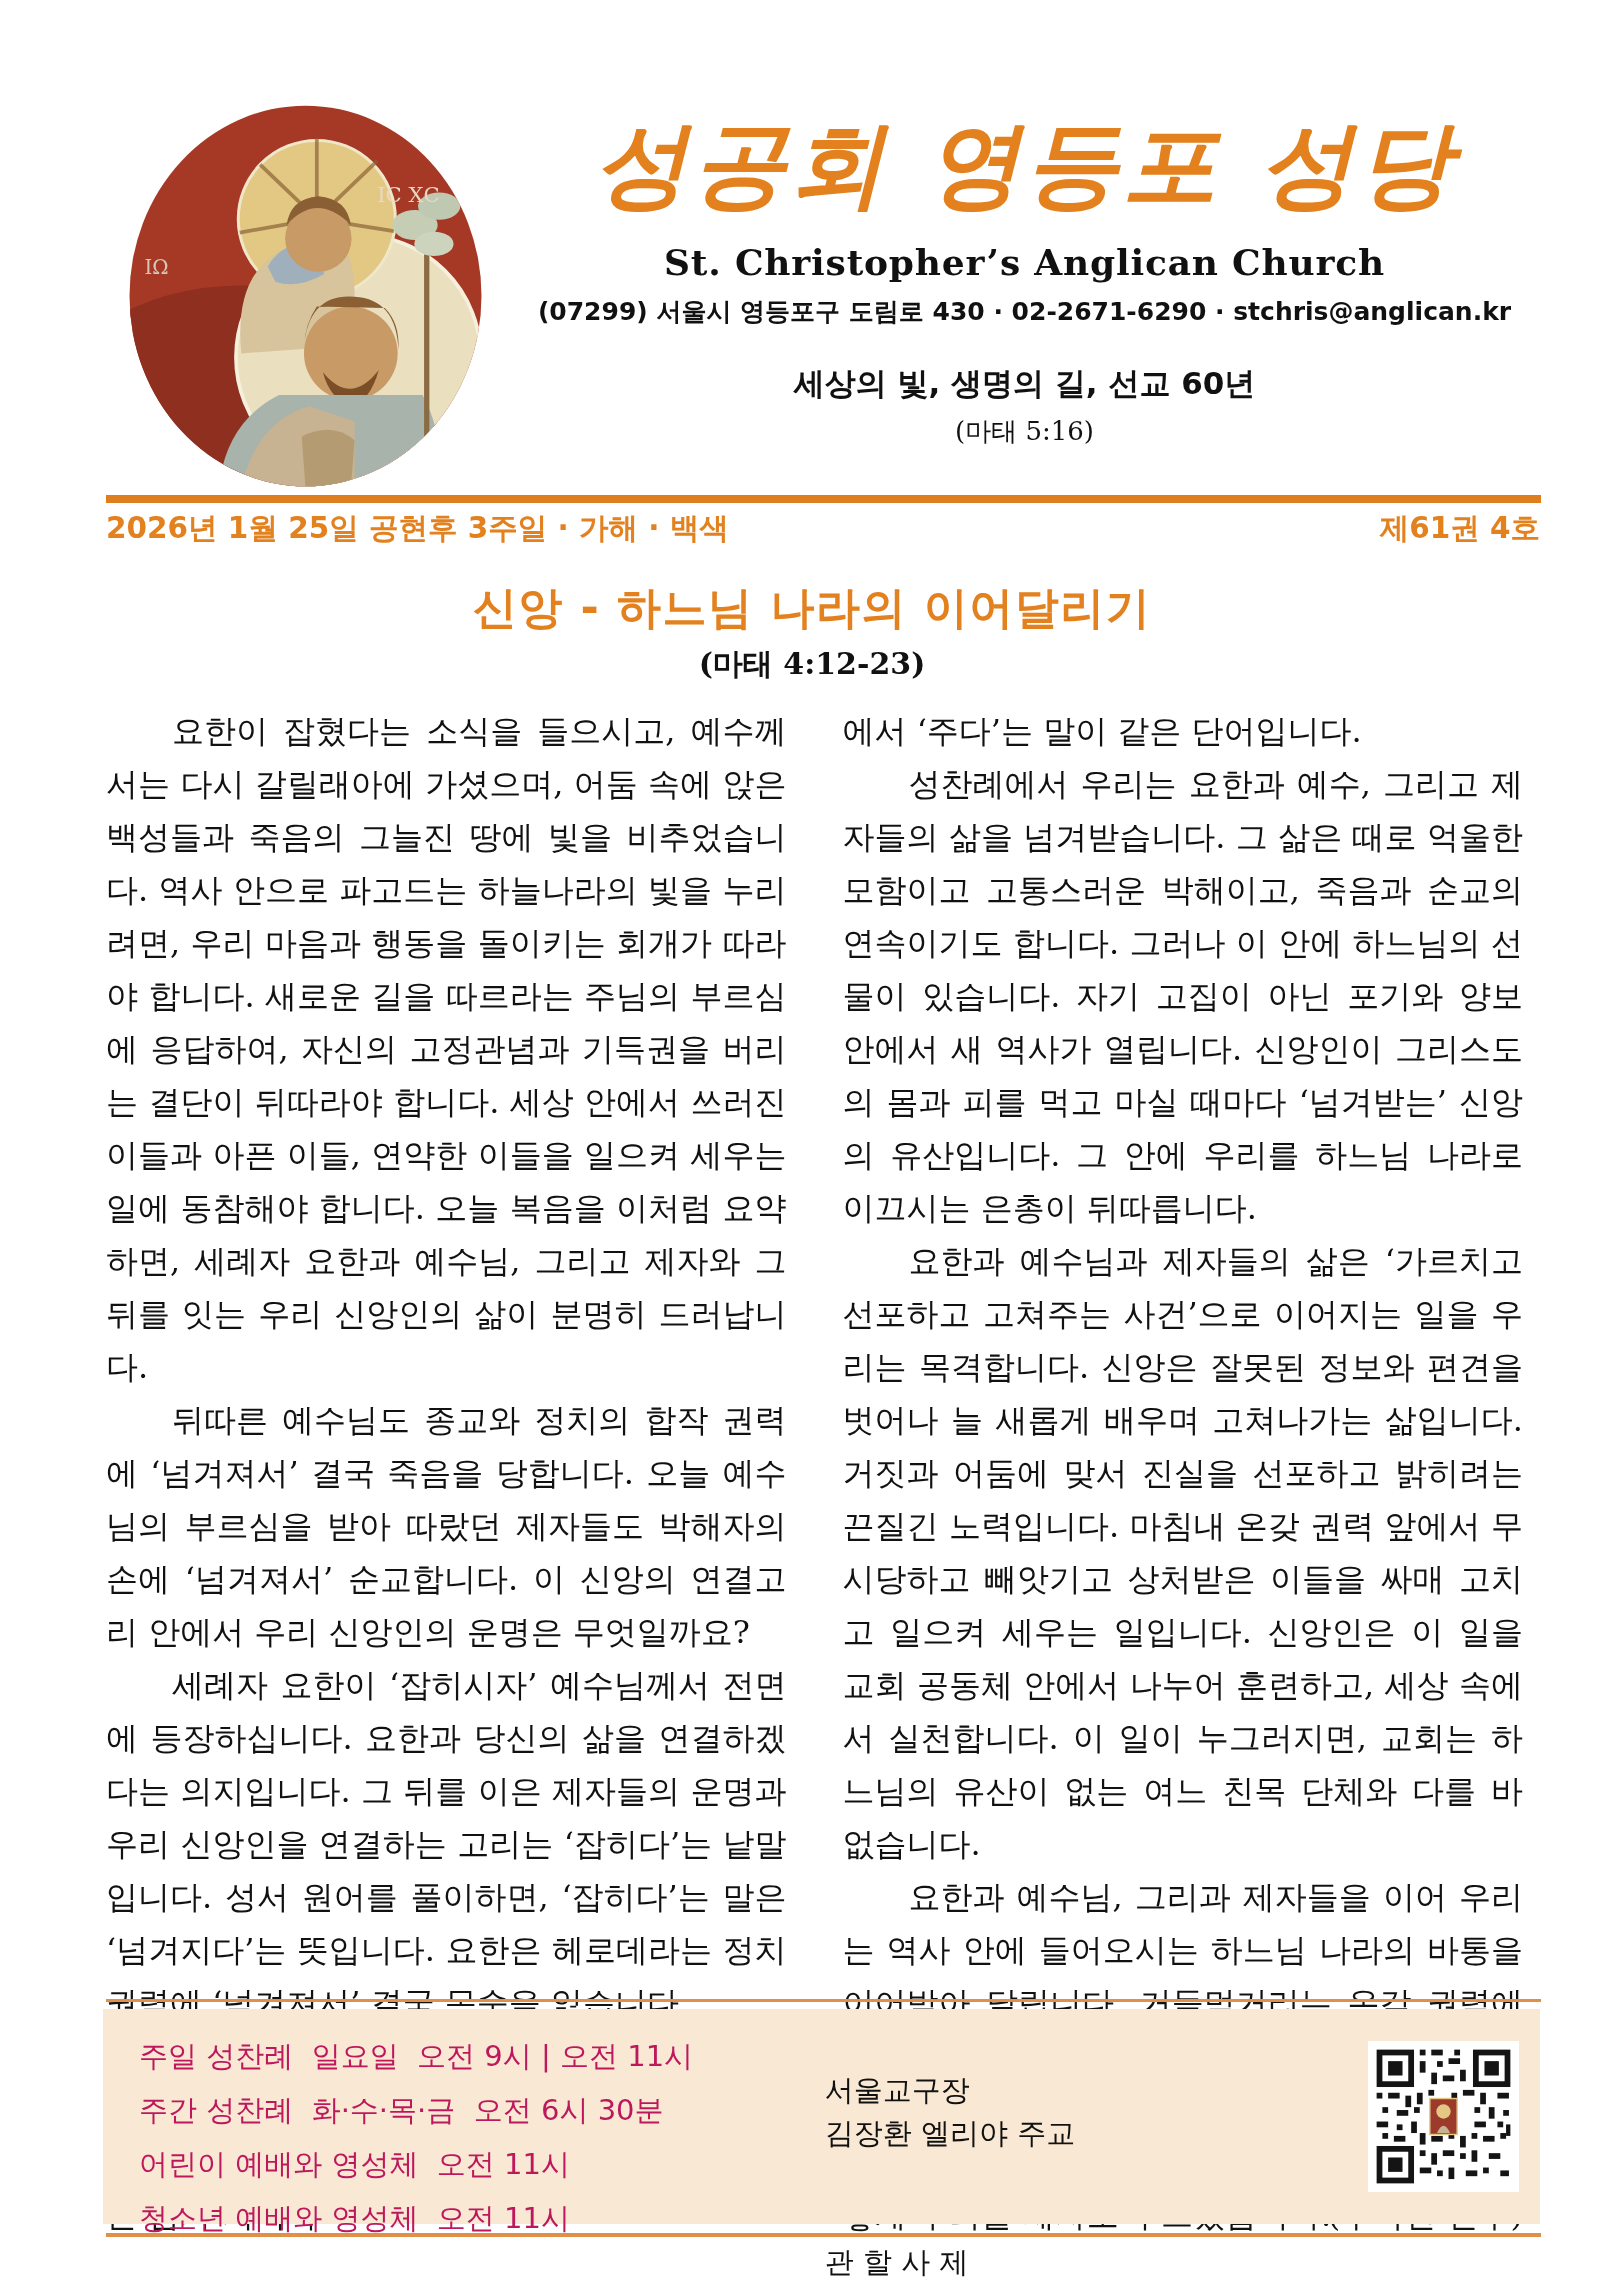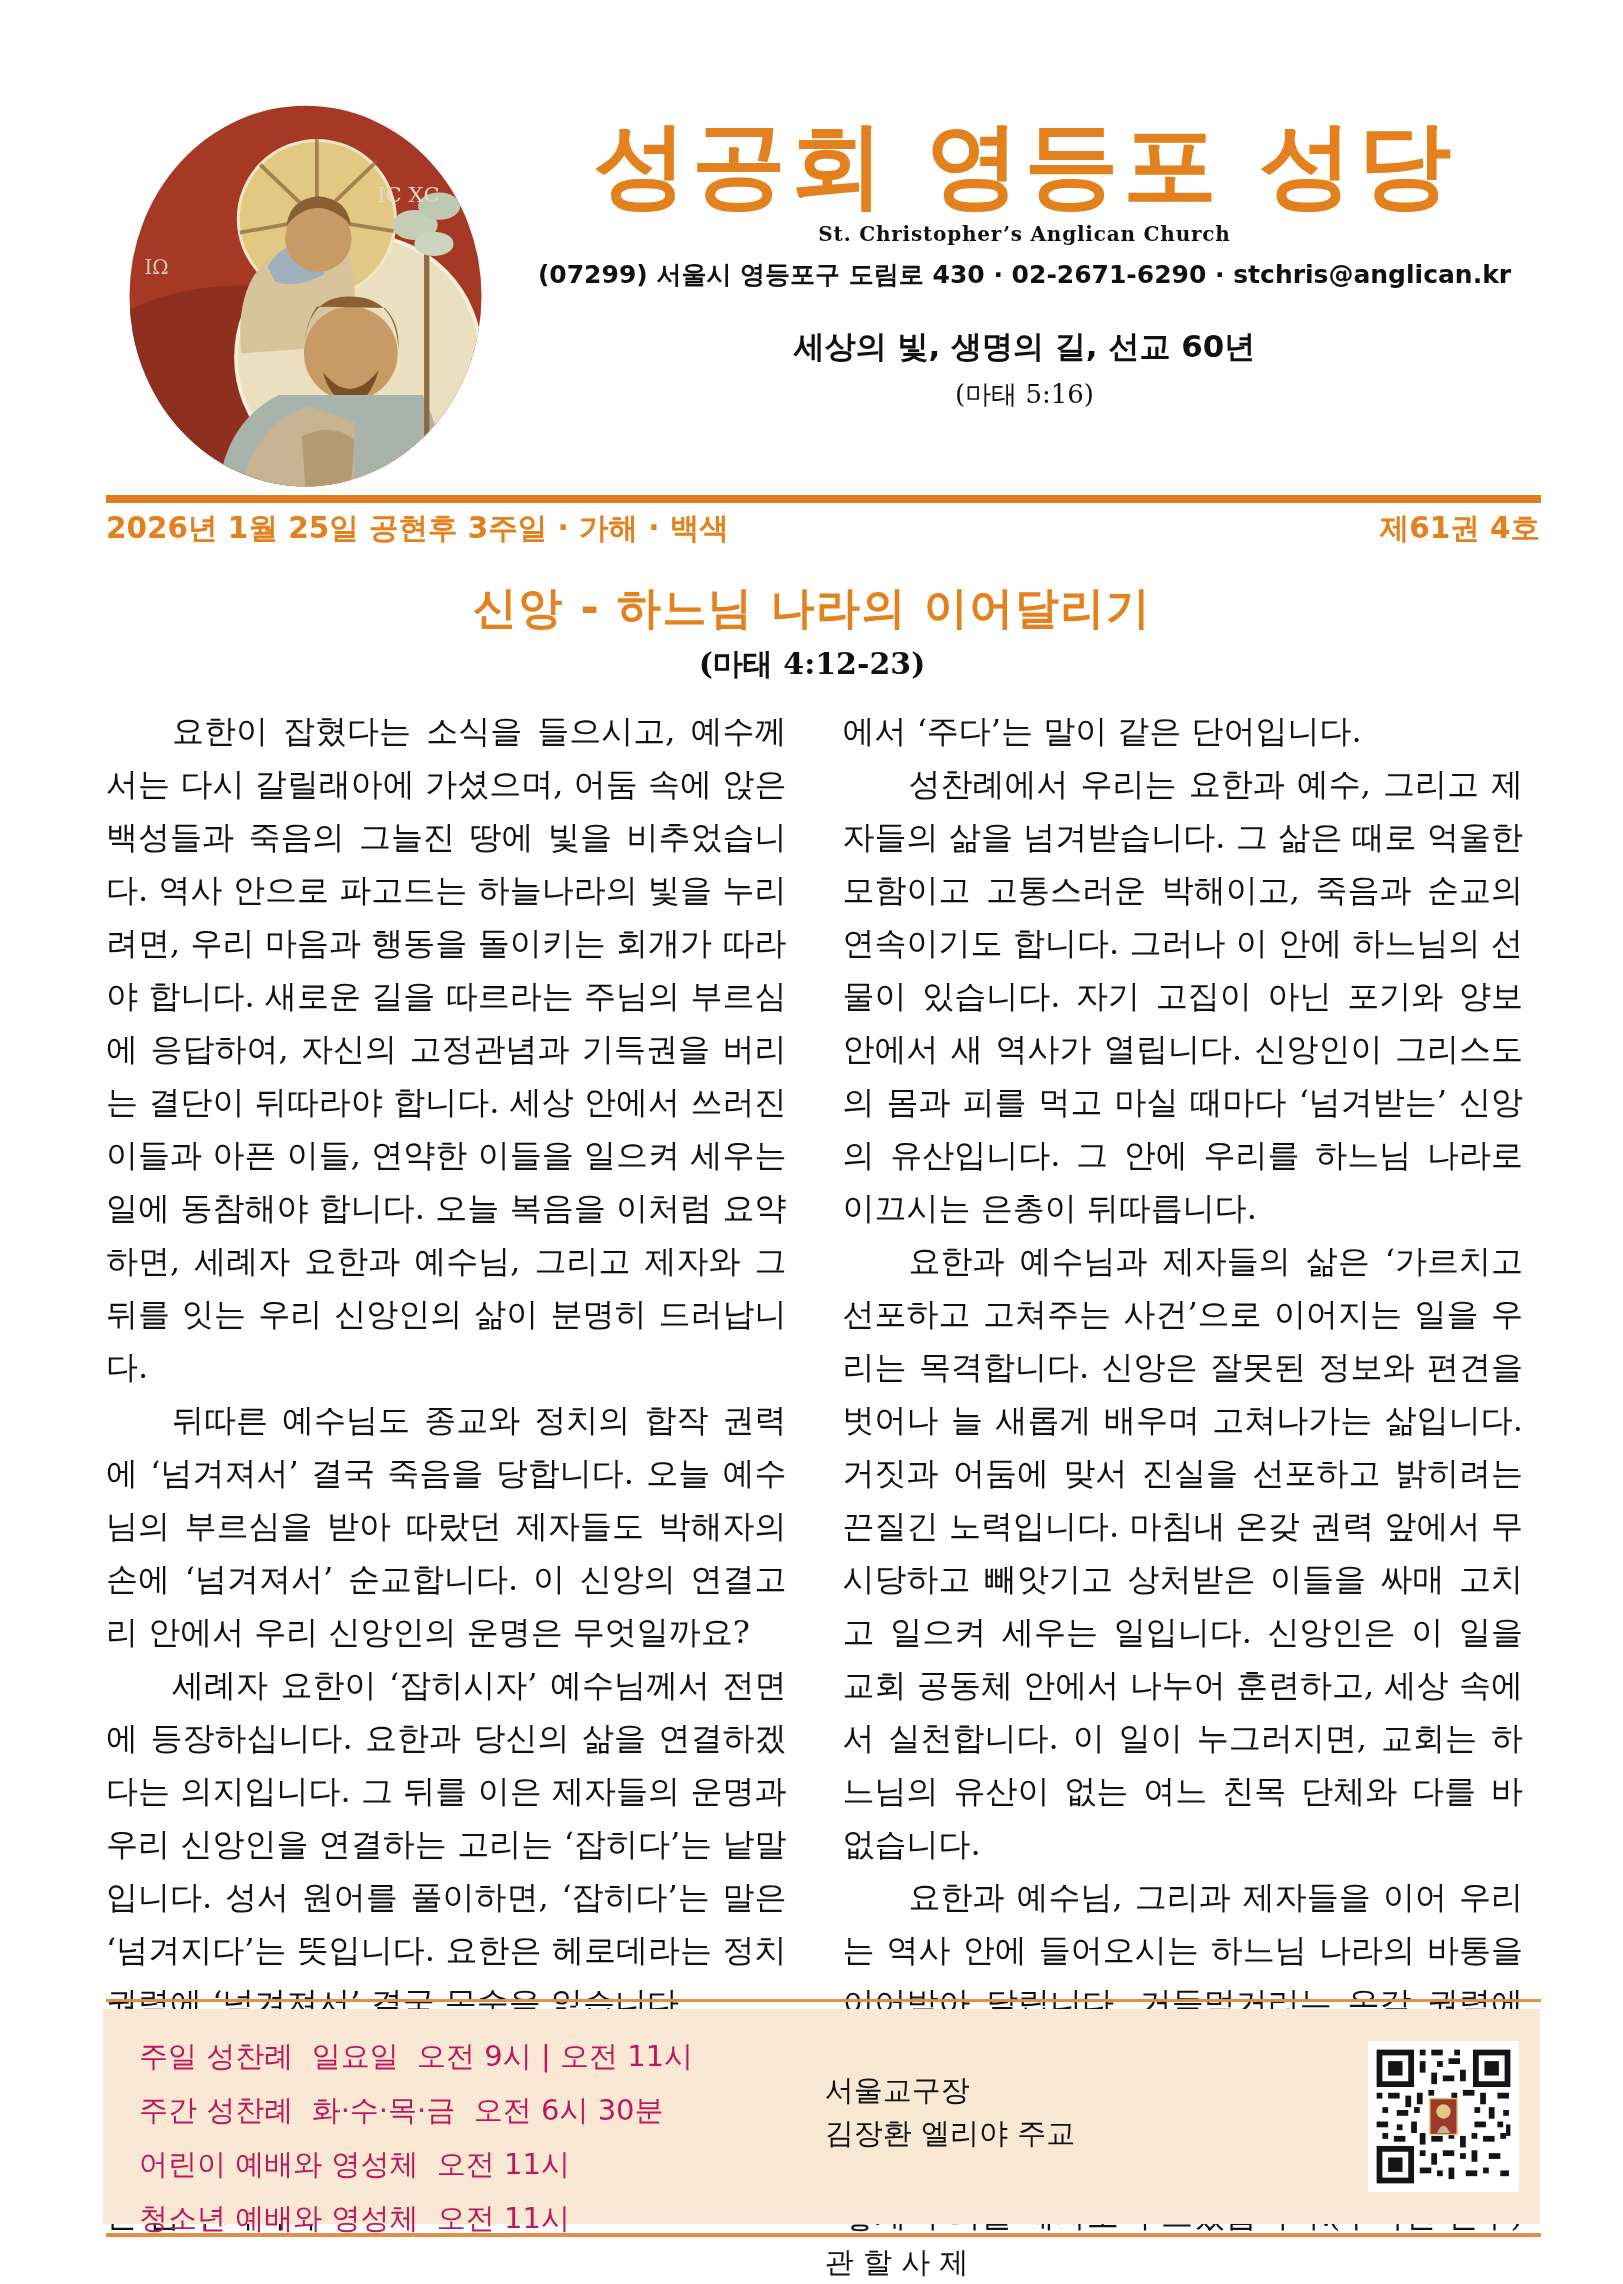--- a/index.html
+++ b/index.html
@@ -3,22 +3,22 @@
 <meta charset="utf-8">
 <style>
   html,body{margin:0;padding:0;background:#ffffff;}
   .page{position:relative;width:1604px;height:2284px;background:#ffffff;overflow:hidden;
         font-family:"DejaVu Serif","Liberation Serif",serif;color:#111;}
 
   
   .logo{position:absolute;left:128px;top:104px;width:355px;height:384px;}
   .header-text{position:absolute;left:508px;top:113px;width:1033px;text-align:center;}
   .masthead-title{font-family:"DejaVu Sans","Liberation Sans",sans-serif;
-        font-weight:900;font-size:94px;line-height:1.1;letter-spacing:4.5px;color:#E2811E;}
-  .eng-name{margin-top:6px;font-weight:bold;font-size:20px;letter-spacing:0.8px;color:#111;}
+        font-weight:900;font-size:94px;line-height:1.1;letter-spacing:4.5px;color:#E2811E;font-style:italic;}
+  .eng-name{margin-top:25px;font-weight:bold;font-size:36px;letter-spacing:0.8px;color:#111;}
   .address{margin-top:12px;font-family:"DejaVu Sans","Liberation Sans",sans-serif;
         font-weight:600;font-size:25px;color:#111;}
   .motto{margin-top:35px;font-family:"DejaVu Sans","Liberation Sans",sans-serif;
         font-weight:800;font-size:31px;color:#111;}
   .motto-ref{margin-top:9px;font-size:26px;color:#111;}
 
   
   .rule{position:absolute;left:106px;width:1435px;background:#DE7E1D;}
   .rule-thick{top:495px;height:7.6px;}
   .rule-footer-top{top:1999px;height:3px;background:#E19048;}

